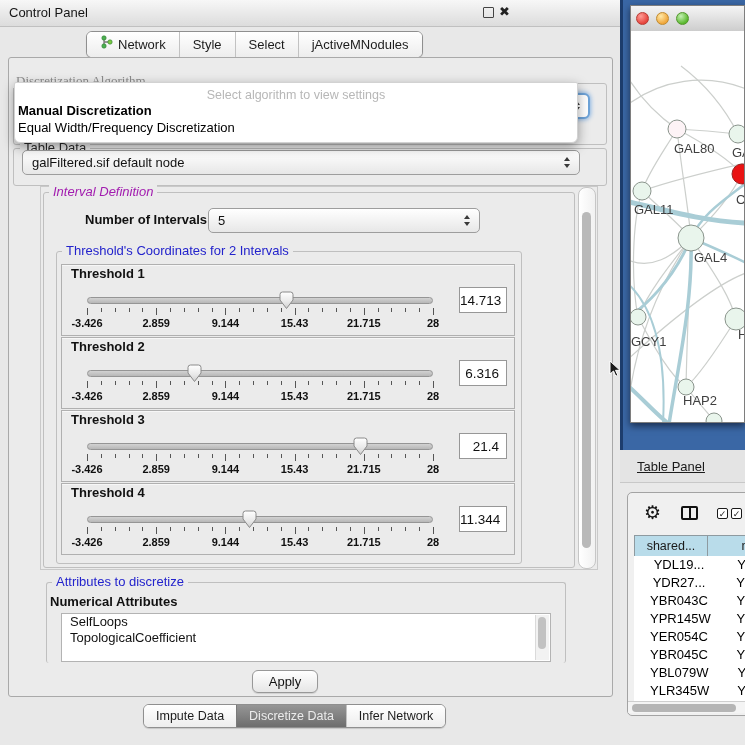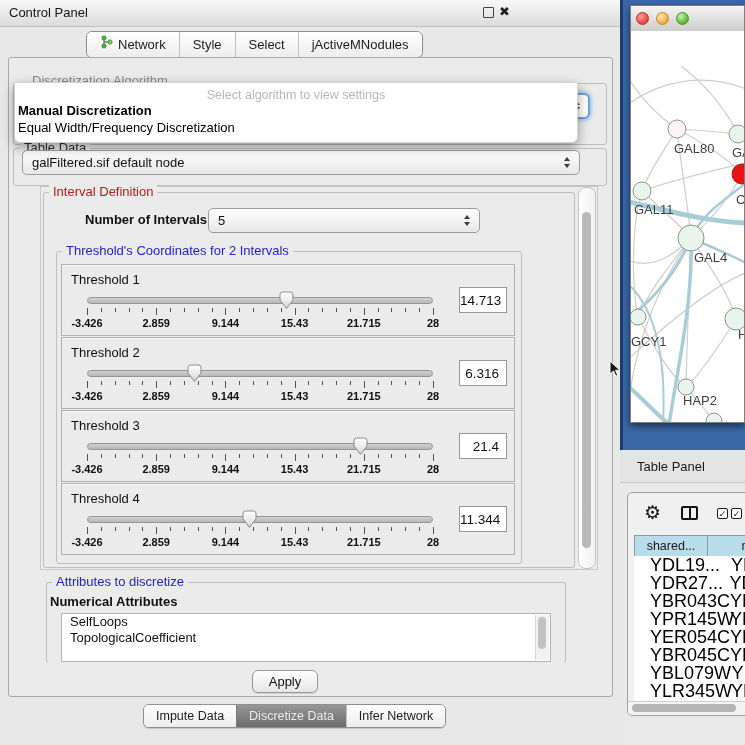--- a/index.html
+++ b/index.html
@@ -18,38 +18,38 @@
     overflow:hidden;background:#fff;box-shadow:0 1px 1px rgba(0,0,0,.15);}
   .seg{padding:0 13px;line-height:25px;font-size:13px;color:#1c1c1c;display:flex;
     align-items:center;gap:5px;border-left:1px solid #c2c2c2;background:linear-gradient(#ffffff,#ededed);}
   .seg:first-child{border-left:none;}
   .seg.sel{background:linear-gradient(#969696,#6d6d6d);color:#ececec;border-left-color:#7a7a7a;}
   .segctl.small{height:22px;} .segctl.small .seg{line-height:22px;font-size:12.5px;padding:0 12px;}
   .content{left:8px;top:57px;width:603px;height:638px;background:#ebebeb;
     border:1px solid #a9a9a9;border-radius:3px;}
   .grp{border:1px solid #bfbfbf;border-radius:3px;}
   .gt{position:absolute;background:#ebebeb;padding:0 4px;font-size:13px;line-height:14px;white-space:nowrap;}
-  .gt.green{color:#b91c1c;} .gt.blue{color:#2323cc;} .gt.gray{color:#8a8a8a;} .gt.dark{color:#2c2c2c;}
+  .gt.green{color:#a21caf;font-style:italic;} .gt.blue{color:#2323cc;} .gt.gray{color:#8a8a8a;} .gt.dark{color:#2c2c2c;}
   .combo{background:linear-gradient(#ffffff,#e7e7e7);border:1px solid #9d9d9d;border-radius:5px;
     display:flex;align-items:center;font-size:13px;padding:0 9px;box-sizing:border-box;}
   .arrows{margin-left:auto;display:flex;flex-direction:column;gap:2.5px;}
   .arrows i{display:block;width:0;height:0;border-left:3.5px solid transparent;border-right:3.5px solid transparent;}
   .arrows .up{border-bottom:4px solid #3a3a3a;} .arrows .dn{border-top:4px solid #3a3a3a;}
   .focuscombo{background:#fff;border:2px solid #6ea3d8;border-radius:6px;
     box-shadow:0 0 4px 1px #8cb6e4;box-sizing:border-box;display:flex;align-items:center;padding:0 8px;}
   .popup{background:#fff;border:1px solid #d2d2d2;border-radius:2px 2px 6px 6px;
     box-shadow:0 4px 12px rgba(0,0,0,.38);z-index:50;}
   .popup .hint{text-align:center;color:#b7b7b7;font-size:12.5px;padding-top:5px;}
   .popup .opt{font-size:13px;padding:1px 3px;color:#000;}
   .popup .opt.b{font-weight:bold;}
   .scrollpane{border:1px solid #c9c9c9;background:#ebebeb;}
   .vsb{background:linear-gradient(90deg,#ffffff,#f1f1f1);border:1px solid #c6c6c6;border-radius:8px;}
   .vsb .th{position:absolute;left:2.5px;width:9px;background:#b9b9b9;border-radius:5px;}
   .tpanel{border:1px solid #b0b0b0;background:#ebebeb;box-shadow:inset 0 1px 0 #f7f7f7;}
-  .tlabel{position:absolute;left:9px;top:7px;font-weight:normal;font-size:13px;}
+  .tlabel{position:absolute;left:9px;top:1px;font-weight:bold;font-size:13px;}
   .track{position:absolute;height:7px;background:linear-gradient(#d2d2d2,#b7b7b7);
     border:1px solid #959595;border-radius:5px;box-sizing:border-box;}
   .tickzone{position:absolute;}
   .tick{position:absolute;width:1px;background:#555;height:4px;top:0;}
   .tick.major{height:7px;}
   .ticklab{position:absolute;top:9px;transform:translateX(-50%);font-size:11px;font-weight:bold;color:#101010;white-space:nowrap;}
   .thumb{position:absolute;width:17px;height:19px;}
   .valbox{position:absolute;border:1px solid #979797;background:#fff;text-align:right;
     padding-right:7px;font-size:13.5px;line-height:25px;box-sizing:border-box;}
   .attr-list{background:#fff;border:1px solid #b3b3b3;overflow:hidden;}
@@ -64,36 +64,36 @@
   .netwin{position:absolute;left:10px;top:5px;width:115px;height:418px;background:#fff;
     border:1px solid #7e7e7e;box-sizing:border-box;box-shadow:0 3px 7px rgba(0,0,10,.55);}
   .nettitle{position:absolute;left:0;top:0;right:0;height:25px;
     background:linear-gradient(#f5f5f5,#cdcdcd);border-bottom:1px solid #9a9a9a;}
   .tl{position:absolute;top:6px;width:13px;height:13px;border-radius:50%;box-sizing:border-box;}
   .tl.red{background:radial-gradient(circle at 35% 30%,#ff9d96,#e6443c 70%);border:1px solid #b73a32;}
   .tl.yel{background:radial-gradient(circle at 35% 30%,#ffe9a8,#f0a73c 70%);border:1px solid #c08a2e;}
   .tl.grn{background:radial-gradient(circle at 35% 30%,#c4f0b4,#5ab82e 70%);border:1px solid #51952c;}
   .netcanvas{position:absolute;left:0;top:25px;right:0;bottom:0;overflow:hidden;background:#fff;}
   .tp-title{left:620px;top:450px;width:125px;height:33px;background:#e4e4e4;
-    border-bottom:1px solid #c8c8c8;line-height:33px;padding-left:17px;box-sizing:border-box;font-size:13px;color:#1a1a1a;}
+    border-bottom:1px solid #c8c8c8;line-height:33px;padding-left:17px;box-sizing:border-box;font-size:13px;color:#1a1a1a;text-decoration:underline;}
   .tp-body{left:620px;top:483px;width:125px;height:262px;background:#e9e9e9;}
   .tp-box{position:absolute;left:7px;top:9px;width:118px;height:222px;background:#f0f0f0;
     border:1px solid #a3a3a3;border-radius:5px 0 0 5px;overflow:hidden;}
   .gear{font-size:19px;color:#141414;line-height:19px;}
   .spliticon{width:17px;height:14px;border:2px solid #111;border-radius:2px;position:relative;box-sizing:border-box;}
   .spliticon:after{content:"";position:absolute;left:50%;top:0;bottom:0;width:2px;background:#111;transform:translateX(-1px);}
   .cb{width:11px;height:11px;border:1.6px solid #1a1a1a;border-radius:2px;font-size:9px;line-height:10px;
     text-align:center;color:#1a1a1a;font-weight:bold;box-sizing:border-box;background:#fff;}
   .thead{position:absolute;display:grid;grid-template-columns:74px 75px;}
   .thead .hc{background:#b9dcea;border:1px solid #8e9aa0;text-align:center;font-size:12.5px;
     line-height:20px;box-sizing:border-box;color:#1a1a1a;border-left-width:0;}
   .thead .hc:first-child{border-left-width:1px;}
   .trows{position:absolute;background:#fff;overflow:hidden;}
   .trow{display:grid;grid-template-columns:74px 75px;height:18px;}
-  .trow div{font-size:18px;line-height:18px;text-align:center;white-space:nowrap;color:#000;padding-left:16px;}
+  .trow div{font-size:13px;line-height:18px;text-align:center;white-space:nowrap;color:#000;padding-left:16px;}
   .hsb{position:absolute;height:11px;background:#f4f4f4;border-top:1px solid #cfcfcf;}
   .hsb .th{position:absolute;top:1.5px;height:8px;background:#b5b5b5;border-radius:4px;}
   svg text{font-family:"Liberation Sans","DejaVu Sans",sans-serif;}
 </style>
 </head>
 <body>
 
 <svg width="0" height="0" style="position:absolute">
   <defs>
     <linearGradient id="thumbGrad" x1="0" y1="0" x2="0" y2="1">
@@ -128,21 +128,21 @@
       <span>Select</span>
     </div>
     <div class="seg">
       <span>jActiveMNodules</span>
     </div>
   </div>
 
 <div class="abs content"></div>
 
 <div class="abs grp" style="left:13px;top:83px;width:592px;height:60px;"></div>
-<div class="abs gt gray" style="left:28px;top:74px;">Discretization Algorithm</div>
+<div class="abs gt gray" style="left:12px;top:74px;font-family:Liberation Serif, serif;">Discretization Algorithm</div>
 <div class="abs focuscombo" style="left:22px;top:93px;width:568px;height:26px;">
   <span class="arrows">
       <i class="up"></i>
       <i class="dn"></i>
     </span>
 </div>
 
 <div class="abs popup" style="left:14px;top:82px;width:562px;height:59px;">
   <div class="hint">Select algorithm to view settings</div>
   <div class="opt b">Manual Discretization</div>

